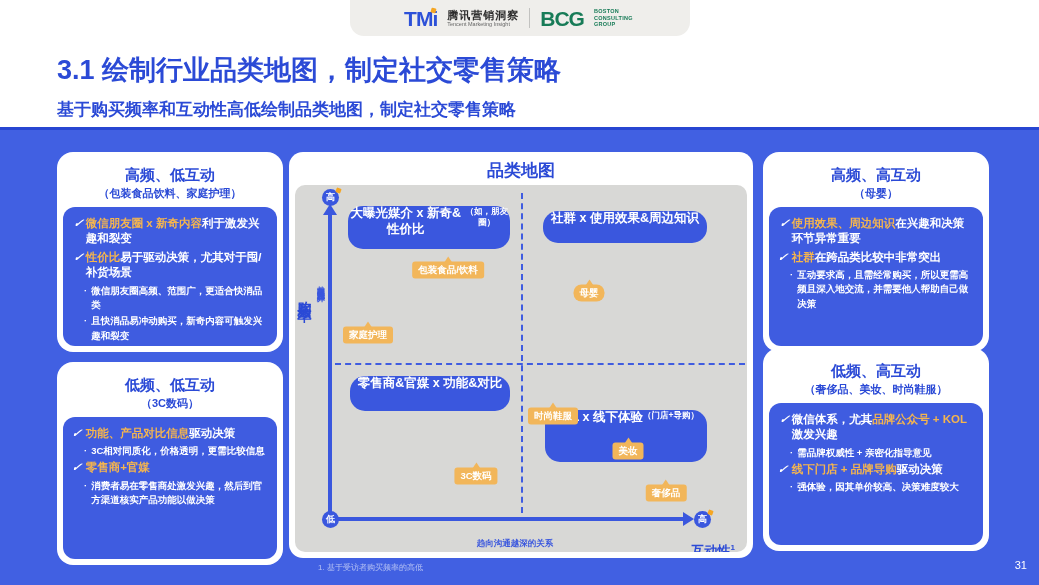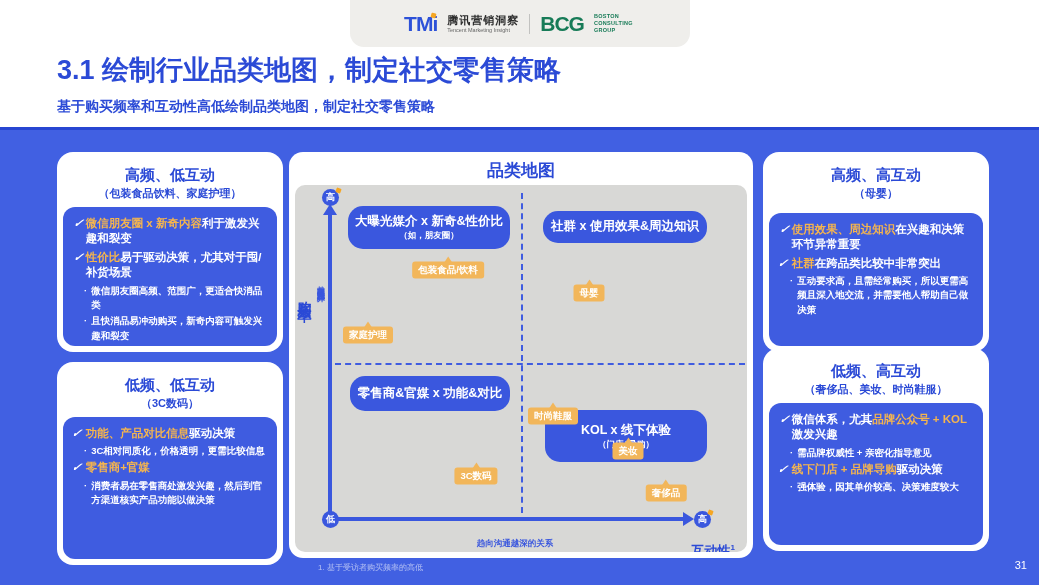--- a/index.html
+++ b/index.html
@@ -1,46 +1,46 @@
 <!DOCTYPE html>
 <html><head>
 <meta charset="utf-8">
 <style>
   * { margin:0; padding:0; box-sizing:border-box; }
   html,body { background:#e8e8e8; }
   body { font-family:"Liberation Sans", sans-serif; }
   .slide { position:relative; width:1039px; height:585px; background:#ffffff; overflow:hidden; margin:0 auto; }
 
   
-  .logo-bar { position:absolute; left:350px; top:0; width:340px; height:47px;
+  .logo-bar { position:absolute; left:350px; top:0; width:340px; height:36px;
     background:#efeeeb; border-radius:0 0 14px 14px;
     display:flex; align-items:center; justify-content:center; gap:10px; }
   .tmi-logo { position:relative; font-size:21px; font-weight:bold; color:#2d51d8; letter-spacing:-1px; line-height:1; }
   .tmi-logo::after { content:''; position:absolute; right:1px; top:0px; width:5px; height:5px;
     background:#f5a623; border-radius:1px; transform:rotate(15deg); }
   .tmi-text { display:flex; flex-direction:column; line-height:1.15; }
   .tmi-cn { font-size:11px; font-weight:bold; color:#2b2b2b; letter-spacing:1px; }
   .tmi-en { font-size:5.5px; color:#666; }
   .logo-divider { width:1px; height:20px; background:#c2c2c0; }
   .bcg-logo { font-size:21px; font-weight:bold; color:#177b57; letter-spacing:-1px; line-height:1; }
   .bcg-text { width:42px; font-size:5.5px; line-height:1.25; color:#177b57; font-weight:bold; letter-spacing:.3px; }
 
   .page-title { position:absolute; left:57px; top:52px; font-size:27px; font-weight:bold; color:#2b4ad6; }
-  .page-subtitle { position:absolute; left:57px; top:98px; font-size:14px; font-weight:bold; color:#2b4ad6; }
+  .page-subtitle { position:absolute; left:57px; top:98px; font-size:17px; font-weight:bold; color:#2b4ad6; }
 
   
   .content-bg { position:absolute; left:0; top:127px; width:1039px; height:458px;
     background:#4160e2; border-top:3px solid #2746d2; }
 
   
   .card { position:absolute; width:226px; background:#ffffff; border-radius:16px; padding:6px;
     display:flex; flex-direction:column; }
   .card.tl { left:57px;  top:152px; height:200px; }
   .card.bl { left:57px;  top:362px; height:203px; }
-  .card.tr { left:763px; top:152px; height:200px;gap:6px; }
+  .card.tr { left:763px; top:152px; height:200px; }
   .card.br { left:763px; top:348px; height:203px; }
   .card-head { text-align:center; color:#2b4ad6; font-weight:bold; padding:6px 0 5px; line-height:1.45; }
   .card-head .l1 { font-size:15px; display:block; }
   .card-head .l2 { font-size:11px; display:block; white-space:nowrap; }
   .card-body { flex:1; background:#3f5ce0; border-radius:12px; padding:9px 9px 6px 9px;
     color:#ffffff; overflow:hidden; }
   .bullet { display:flex; gap:4px; font-size:11.5px; font-weight:bold; line-height:1.35; margin-bottom:3px; }
   .bullet .check { color:#ffffff; font-style:italic; transform:skewX(-12deg); flex:0 0 auto; }
   .bullet .hl { color:#f5b54e; }
   .sub { display:flex; gap:4px; font-size:9.5px; font-weight:bold; line-height:1.5;
@@ -67,21 +67,21 @@
     background:#f5a623; border-radius:1px; transform:rotate(20deg); }
   .badge.origin::after { display:none; }
   .badge.top-end { left:27px; top:4px; }
   .badge.origin { left:27px; top:326px; }
   .badge.right-end { left:399px; top:326px; }
 
   .dash-v { position:absolute; left:226px; top:8px; height:320px; border-left:2px dashed #3f5ce0; }
   .dash-h { position:absolute; left:40px; top:178px; width:410px; border-top:2px dashed #3f5ce0; }
 
   .pill { position:absolute; background:#3a57de; color:#fff; border-radius:15px;
-    text-align:center; font-weight:bold; display:flex; flex-direction:column; justify-content:center; }
+    text-align:center; font-weight:bold; display:flex; flex-direction:row; justify-content:center; }
   .pill .p1 { font-size:12.5px; line-height:1.25; }
   .pill .p2 { font-size:8.5px; line-height:1.25; }
   .pill.q-tl { left:53px;  top:21px;  width:162px; height:43px; }
   .pill.q-tr { left:248px; top:26px;  width:164px; height:32px; }
   .pill.q-bl { left:55px;  top:191px; width:160px; height:35px;justify-content:center; }
   .pill.q-br { left:250px; top:187px; width:162px; height:52px;margin-top:38px; }
 
   .tag { position:absolute; transform:translate(-50%,-50%); background:#f2b65a; color:#ffffff;
     font-size:9.5px; font-weight:bold; padding:2px 6px; border-radius:3px; white-space:nowrap; }
   .tag::before { content:''; position:absolute; top:-5px; left:50%; margin-left:-4px; width:0; height:0;
@@ -244,21 +244,21 @@
         <span class="p1">零售商&amp;官媒 x 功能&amp;对比</span>
       </div>
       <div class="pill q-br">
         <span class="p1">KOL x 线下体验</span>
         <span class="p2">（门店+导购）</span>
       </div>
 
       <div id="tag-layer">
           <div class="tag" style="left: 153px; top: 85px;">包装食品/饮料</div>
           <div class="tag" style="left: 73px; top: 150px;">家庭护理</div>
-          <div class="tag" style="left: 294px; top: 108px;">母婴</div>
+          <div class="tag" style="left: 294px; top: 108px; border-radius: 8px;">母婴</div>
           <div class="tag" style="left: 258px; top: 231px;">时尚鞋服</div>
           <div class="tag" style="left: 333px; top: 266px;">美妆</div>
           <div class="tag" style="left: 181px; top: 291px;">3C数码</div>
           <div class="tag" style="left: 371px; top: 308px;">奢侈品</div>
         </div>
 
       <div class="ylabel">购买频率</div>
       <div class="ylabel-sub">趋向覆盖越广的媒介</div>
       <div class="xlabel">
         <span>互动性</span><sup>1</sup>

